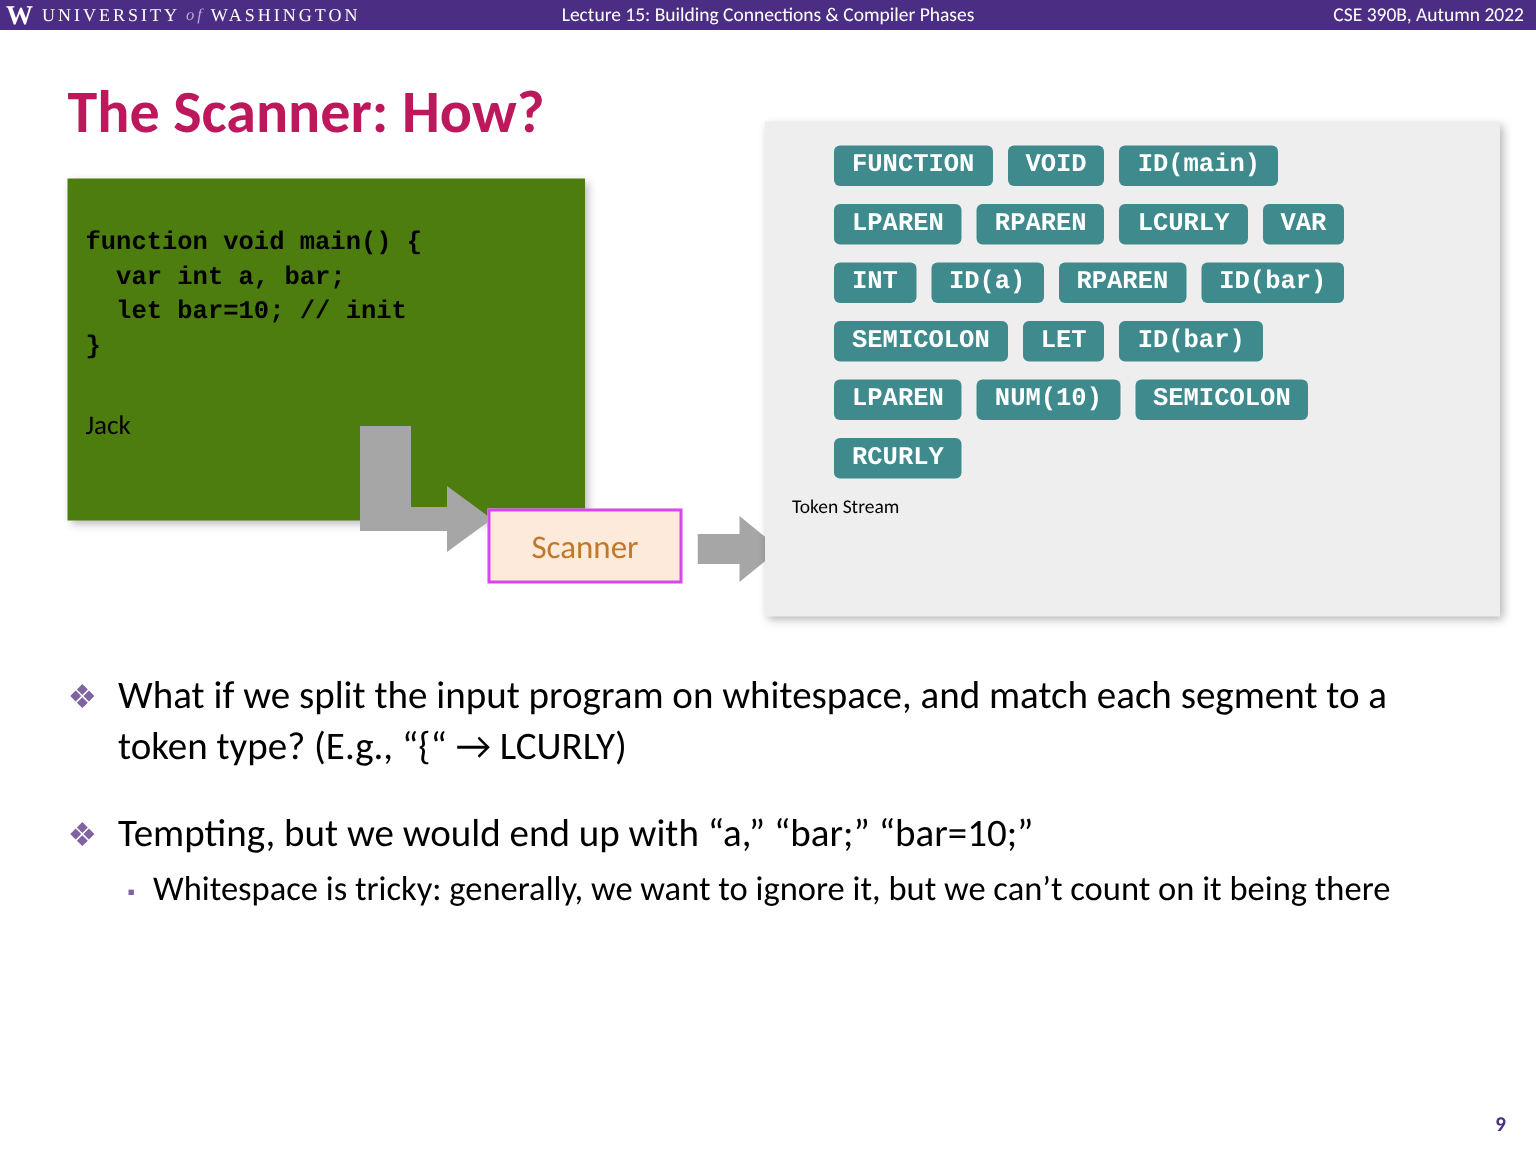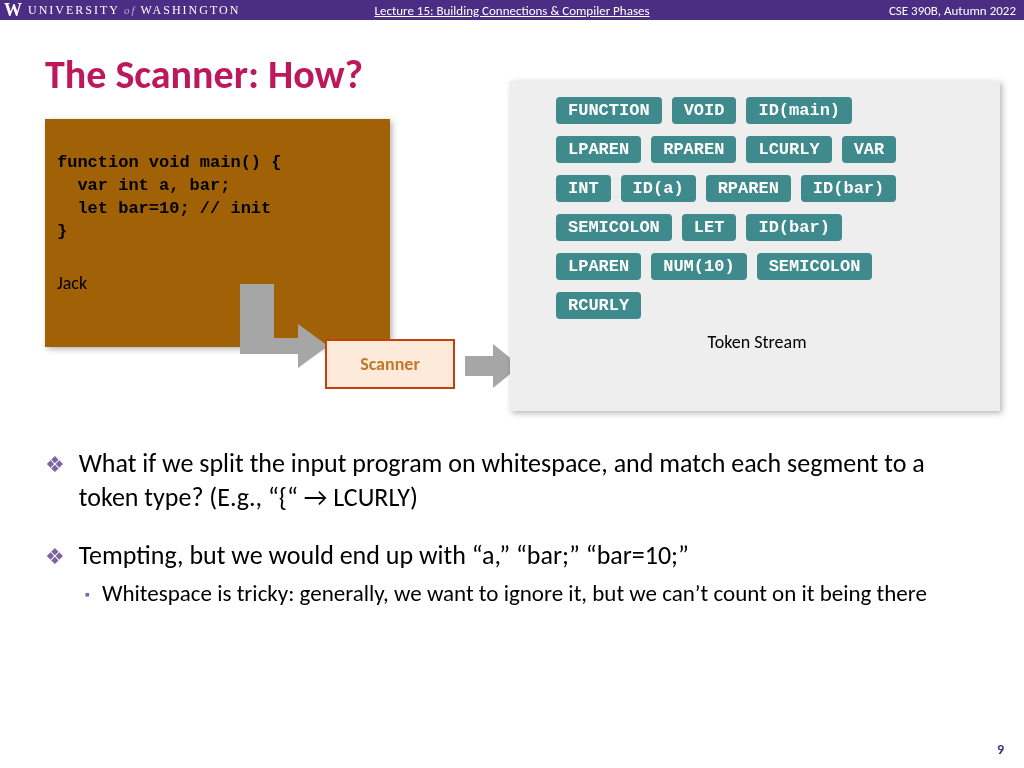--- a/index.html
+++ b/index.html
@@ -1,38 +1,38 @@
 <!DOCTYPE html>
 <html><head>
 <meta charset="utf-8">
 <style>
   * { box-sizing: border-box; margin: 0; padding: 0; }
   html, body { width: 1024px; height: 768px; font-family: Calibri, Arial, sans-serif; background: #fff; overflow: hidden; }
   .header { width: 100%; height: 20px; background: #4b2e83; color: #fff; display: flex; align-items: center; font-size: 13px; }
   .header .w-logo { font-family: "Times New Roman", serif; font-weight: bold; font-size: 18px; padding: 0 6px 0 4px; }
   .header .UNIV { font-family: "Times New Roman", serif; letter-spacing: 2px; font-size: 12px; }
   .header .of { font-style: italic; font-family: "Times New Roman", serif; font-size: 11px; color: #b8a9d3; padding: 0 4px; letter-spacing: 2px; text-align: center;}
-  .header .lecture { position: absolute; left: 50%; transform: translateX(-50%); text-decoration: underline; }
+  .header .lecture { position: absolute; left: 50%; transform: translateX(-50%); }
   .header .course { margin-left: auto; padding-right: 8px; }
   .slide { padding: 30px 45px 0 45px; position: relative; height: 748px; }
   .title { font-size: 40px; font-weight: bold; color: #be185d; margin-bottom: 10px; }
 
   .diagram-row { position: relative; height: 320px; }
-  .code-box { position: absolute; left: 0; top: 10px; width: 345px; background: #a16207; padding: 10px 12px 6px 12px; box-shadow: 2px 2px 6px rgba(0,0,0,0.3); font-family: "Courier New", monospace; font-size: 17px; font-weight: bold; line-height: 1.35; white-space: pre; }
+  .code-box { position: absolute; left: 0; top: 10px; width: 345px; background: #4d7c0f; padding: 10px 12px 6px 12px; box-shadow: 2px 2px 6px rgba(0,0,0,0.3); font-family: "Courier New", monospace; font-size: 17px; font-weight: bold; line-height: 1.35; white-space: pre; }
   .code-box .lang { font-family: Calibri, Arial, sans-serif; font-weight: normal; font-size: 18px; text-align: left; margin-top: 4px; }
 
-  .scanner-box { position: absolute; left: 280px; top: 230px; width: 130px; height: 50px; background: #fdeada; border: 2px solid #c2410c; color: #c0792b; font-size: 18px; font-weight: bold; display: flex; align-items: center; justify-content: center; }
+  .scanner-box { position: absolute; left: 280px; top: 230px; width: 130px; height: 50px; background: #fdeada; border: 2px solid #d946ef; color: #c0792b; font-size: 22px; font-weight: normal; display: flex; align-items: center; justify-content: center; }
 
   .arrow-down-right { position: absolute; left: 175px; top: 175px; }
   .arrow-right { position: absolute; left: 420px; top: 235px; }
 
   .token-panel { position: absolute; left: 465px; top: -28px; width: 490px; height: 330px; background: #eeeeee; box-shadow: 2px 2px 6px rgba(0,0,0,0.3); padding: 16px 14px 6px 18px; }
   .token-row { display: flex; gap: 10px; margin-bottom: 12px; padding-left: 28px; }
   .token { background: #3e8a8c; color: #fff; font-family: "Courier New", monospace; font-weight: bold; font-size: 17px; padding: 4px 12px; border-radius: 4px; white-space: nowrap; }
-  .token-label { font-family: Calibri, Arial, sans-serif; font-size: 18px; text-align: center; margin-top: 4px; }
+  .token-label { font-family: Calibri, Arial, sans-serif; font-size: 13px; text-align: left; margin-top: 4px; }
 
   .bullets { margin-top: 18px; font-size: 26px; color: #000; }
   .bullets .b1 { display: flex; margin-bottom: 24px; line-height: 1.3; }
   .bullets .marker { color: #8064a2; font-size: 22px; padding-right: 14px; padding-top: 4px; }
   .bullets .sub { display: flex; font-size: 23px; margin-left: 40px; margin-top: 6px; line-height: 1.35; }
   .bullets .sub .marker2 { color: #8064a2; font-size: 14px; padding-right: 12px; padding-top: 8px; }
 
   .pagenum { position: absolute; bottom: 10px; right: 20px; color: #4b2e83; font-size: 14px; font-weight: bold; }
 </style>
 </head>

